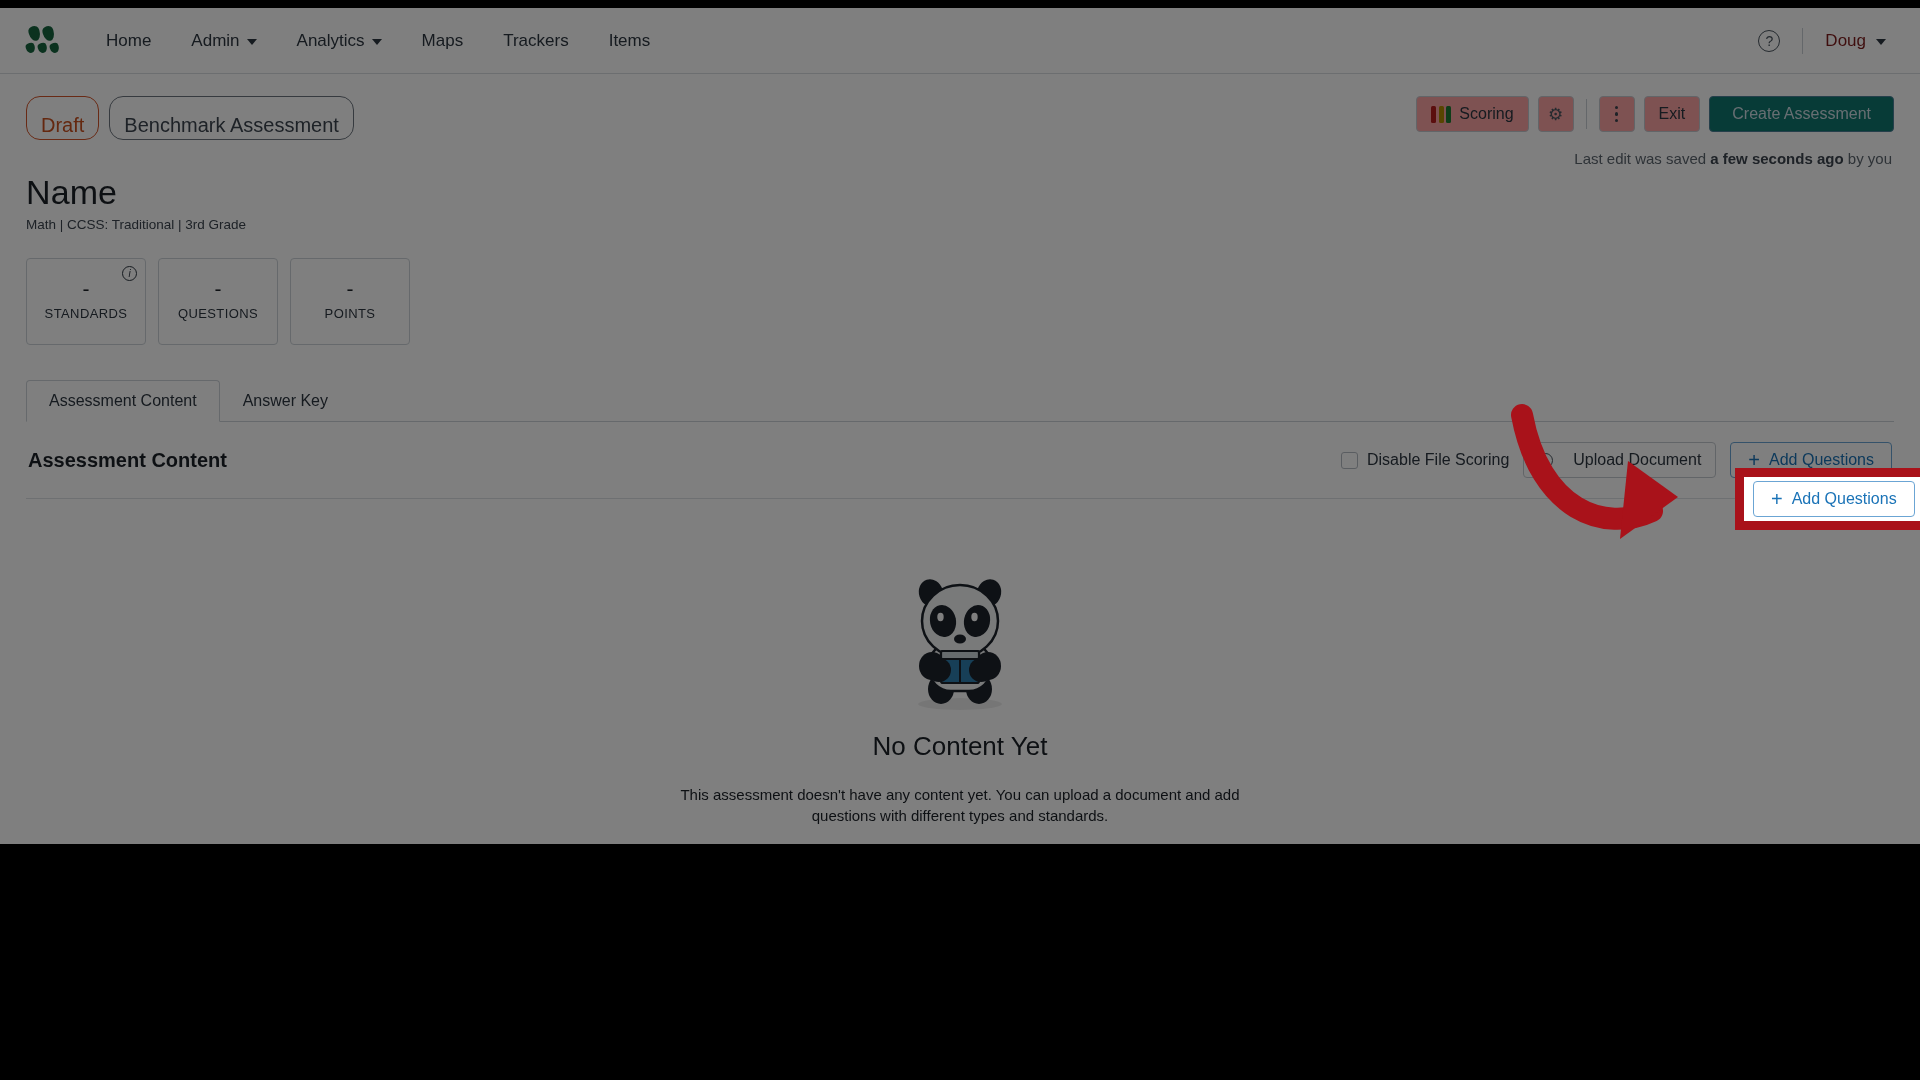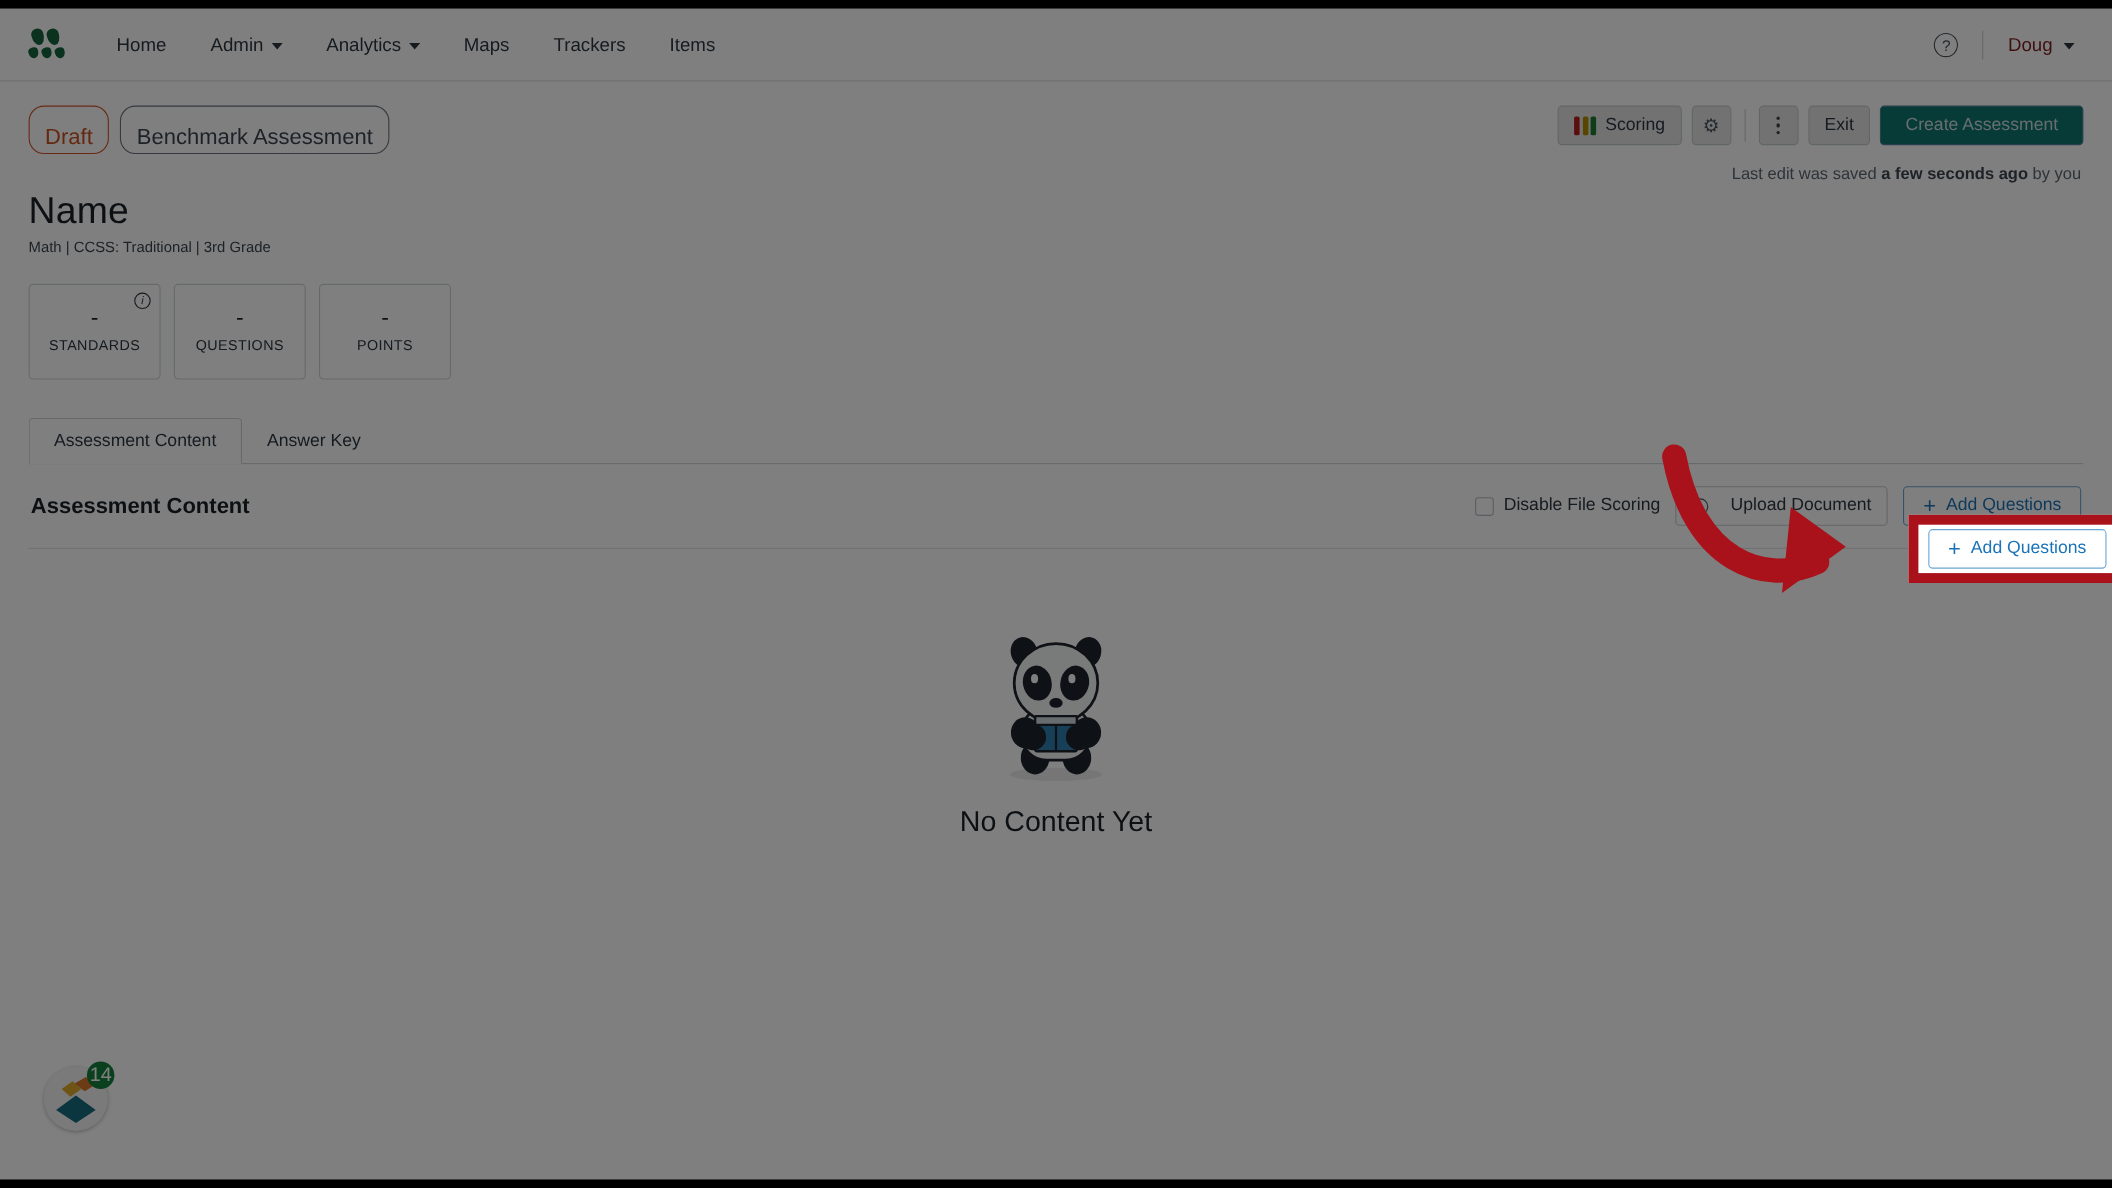--- a/index.html
+++ b/index.html
@@ -12,21 +12,21 @@
     background: #000;
     font-family: "Liberation Sans", sans-serif;
   }
 
   
   #screen {
     position: absolute;
     left: 0;
     top: 8px;
     width: 1920px;
-    height: 1064px;
+    height: 836px;
     background: #ffffff;
     overflow: hidden;
   }
 
   
   #dim-overlay {
     position: absolute;
     inset: 0;
     background: rgba(0, 0, 0, 0.50);
     z-index: 60;
@@ -131,21 +131,21 @@
   .pill.type  { border: 1.4px solid #6d757e; color: #3c454f; }
 
   .actions {
     margin-left: auto;
     display: flex; align-items: center; gap: 9px;
   }
   .btn {
     height: 36px;
     border: 1px solid #c5cad0;
     border-radius: 4px;
-    background: #e5e5e5;
+    background: #fca5a5;
     font-size: 16px;
     color: #2d3640;
     display: flex; align-items: center; justify-content: center;
     gap: 8px;
     padding: 0 14px;
     cursor: pointer;
     white-space: nowrap;
   }
   .btn.icon-only { width: 36px; padding: 0; }
   .scoring-bars { display: flex; gap: 2.5px; align-items: center; }
@@ -499,20 +499,21 @@
           <ellipse cx="55" cy="68" rx="6" ry="4.5" fill="#1d232b"></ellipse>
 
           <rect x="36" y="80" width="38" height="32" rx="2" fill="#2f7fae" stroke="#1d232b" stroke-width="2.2"></rect>
           <rect x="36" y="80" width="38" height="8" rx="1.5" fill="#cfd8dc" stroke="#1d232b" stroke-width="2.2"></rect>
           <line x1="55" y1="88" x2="55" y2="112" stroke="#1d232b" stroke-width="2"></line>
           <ellipse cx="34" cy="99" rx="12" ry="12" fill="#1d232b"></ellipse>
           <ellipse cx="76" cy="99" rx="12" ry="12" fill="#1d232b"></ellipse>
         </svg>
       </div>
       <div class="empty-title">No Content Yet</div>
+      <div class="empty-desc">This assessment doesn't have any content yet. You can upload a document and add questions with different types and standards.</div>
     </div>
 
     <div class="fab">
       <div class="fab-circle">
         <svg viewBox="0 0 58 58" width="58" height="58">
           <circle cx="29" cy="29" r="29" fill="#f4f5f6"></circle>
           <polygon points="16,20 26,13 34,20 24,27" fill="#e0a92b"></polygon>
           <polygon points="28,15 38,9 47,16 37,22" fill="#d4762a"></polygon>
           <polygon points="29,26 47,39 29,51 11,39" fill="#176a7e"></polygon>
         </svg>

